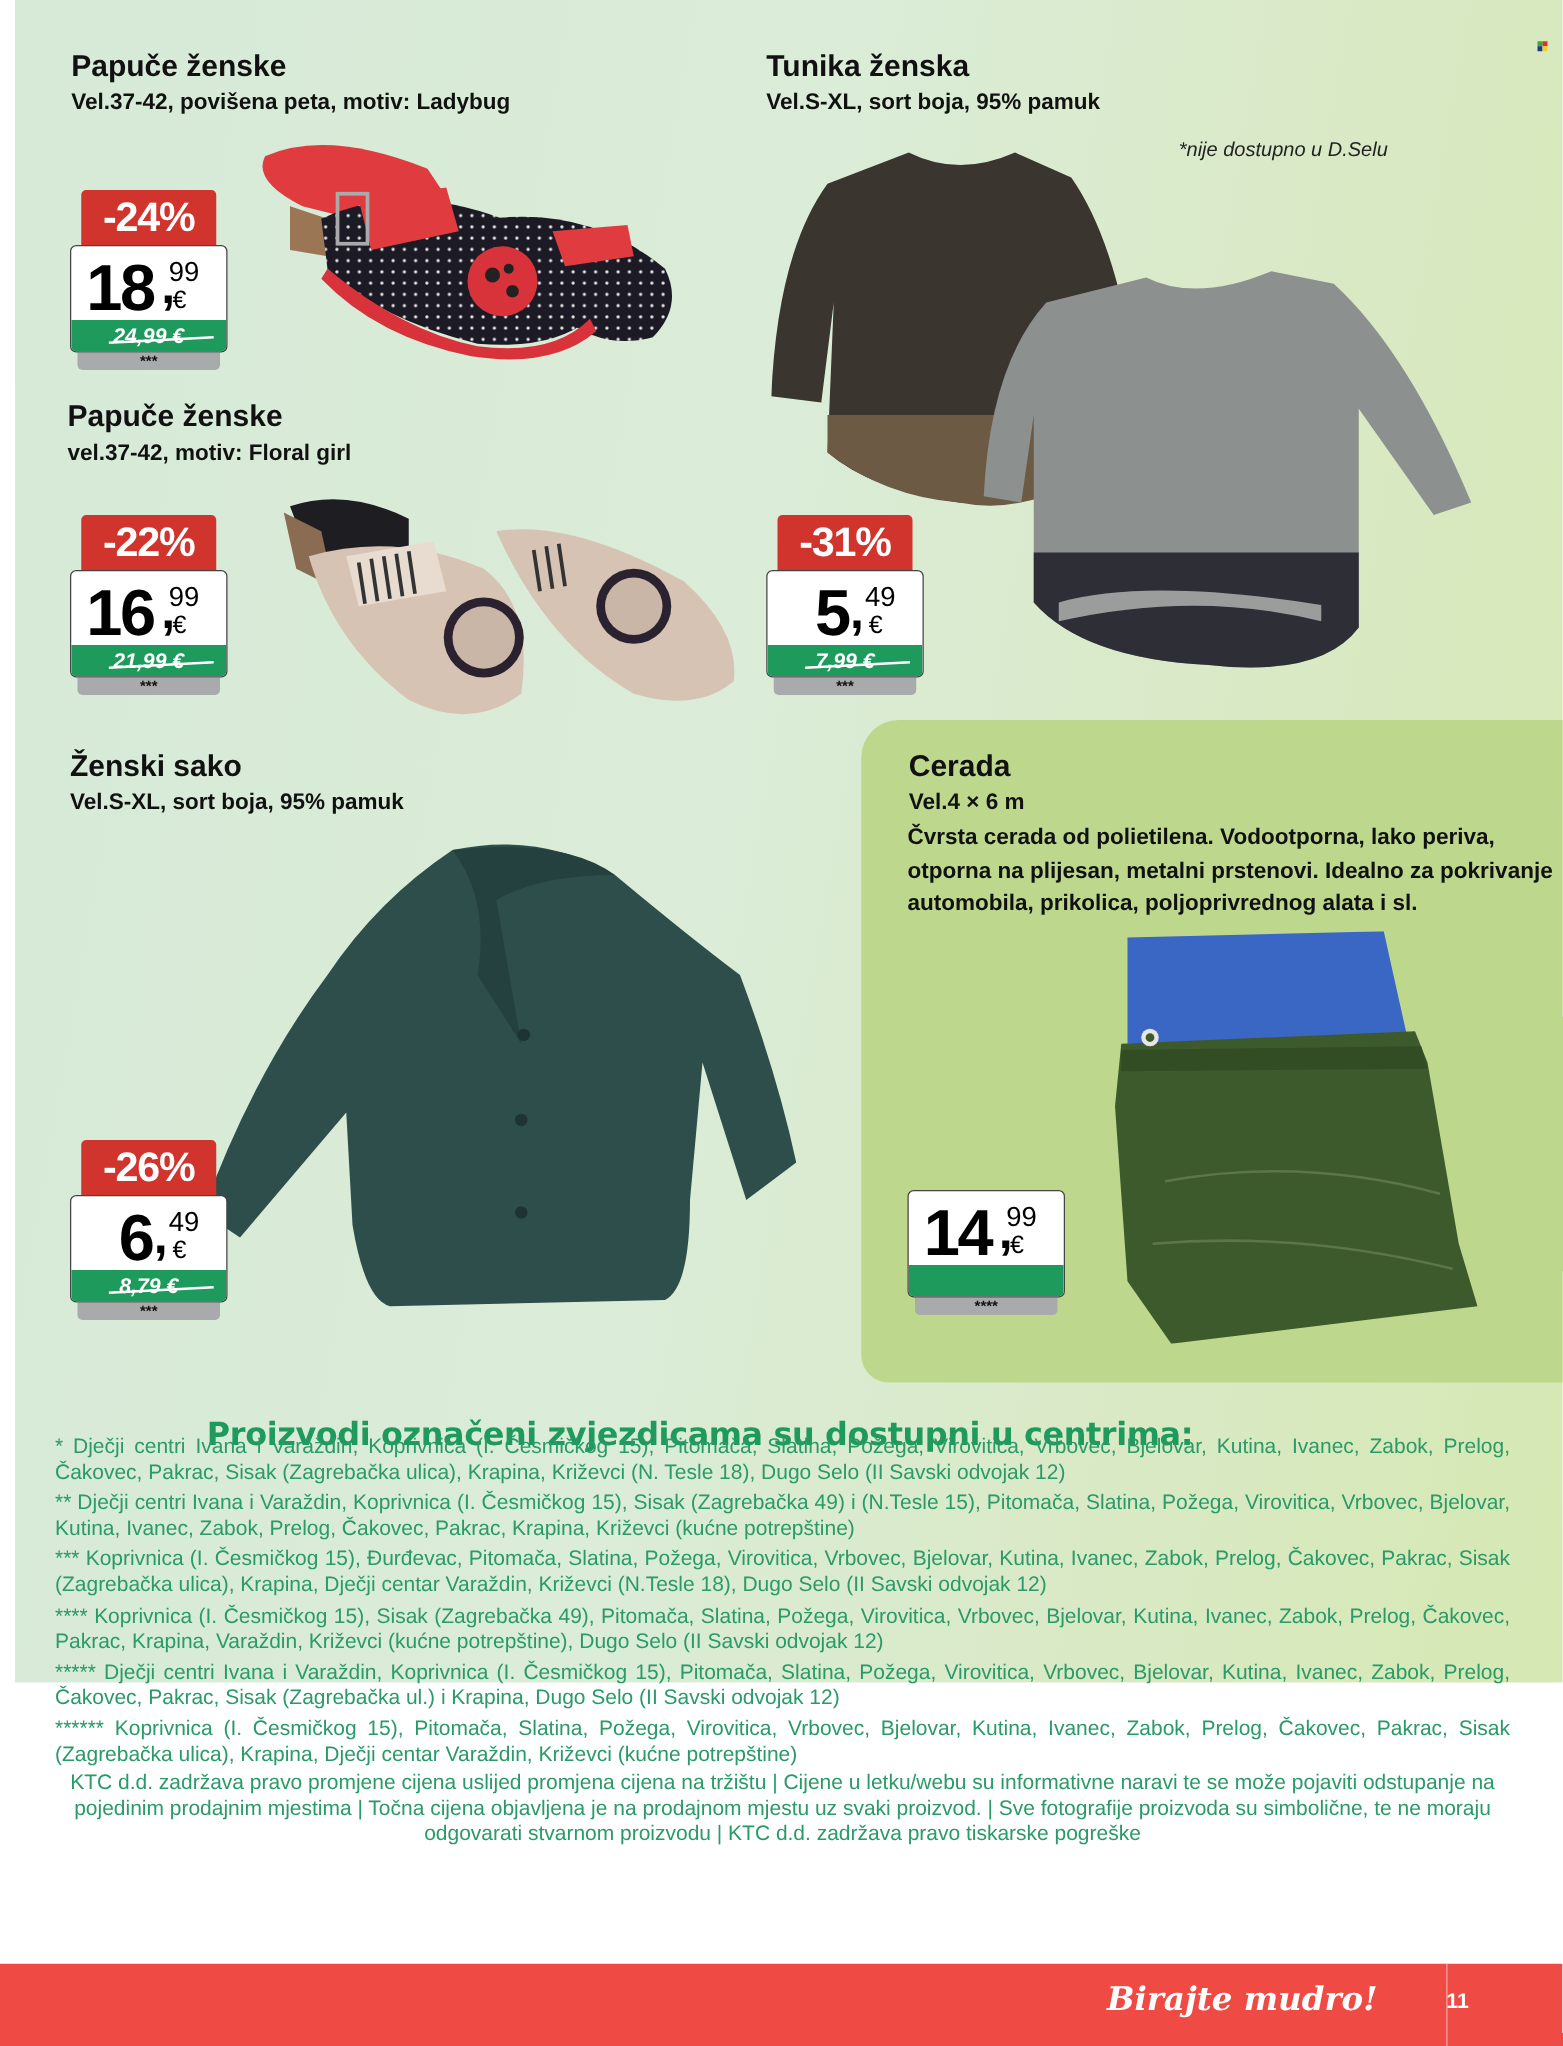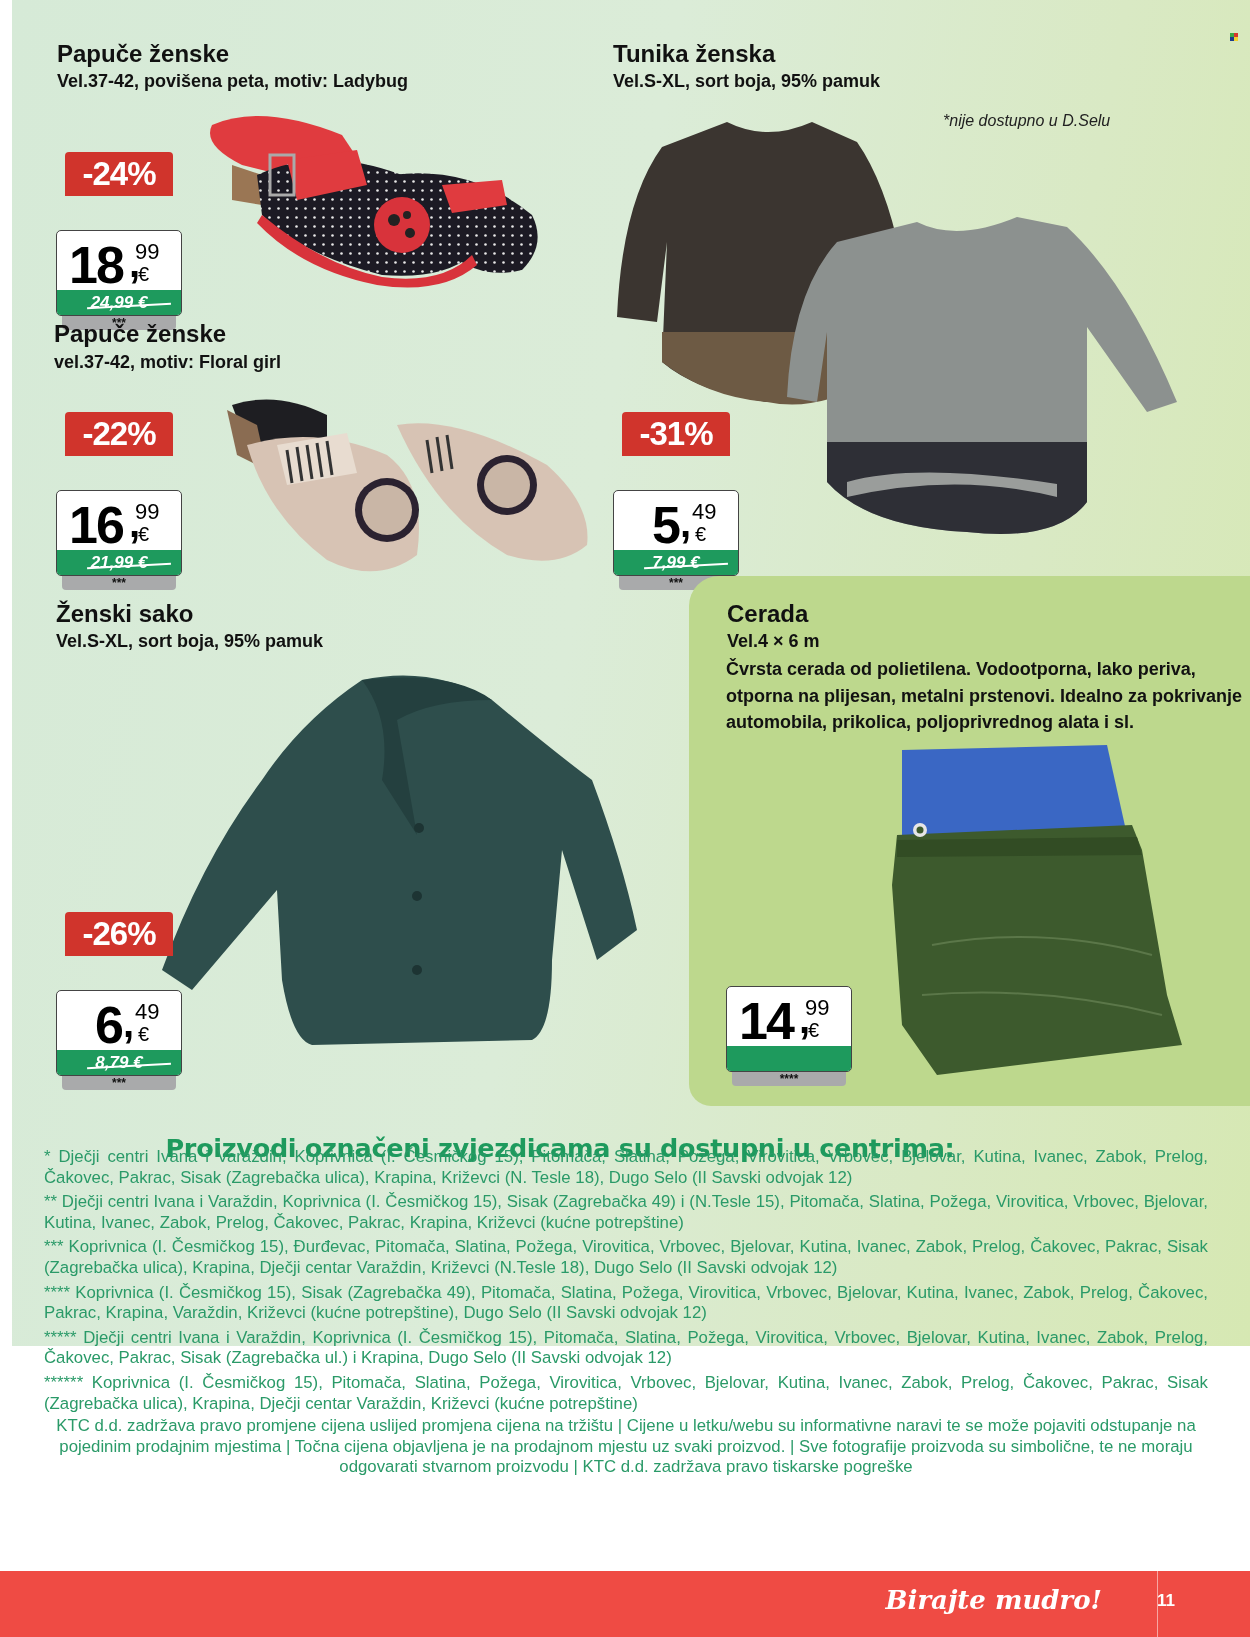--- a/index.html
+++ b/index.html
@@ -22,21 +22,21 @@
 
   
   .badge { position: absolute; width: 126px; }
   .badge .disc {
     margin: 0 auto; width: 108px; height: 44px; background: #d0342c;
     color: #fff; font-weight: bold; font-size: 33px; text-align: center;
     line-height: 44px; border-radius: 4px 4px 0 0; letter-spacing: -1px;
   }
   .badge .card {
     position: relative; background: #fff; border: 1.5px solid #444; border-radius: 5px;
-    height: 86px; overflow: hidden; margin-top: 34px;
+    height: 86px; overflow: hidden;
   }
   .badge .card .main-num {
     position: absolute; left: 12px; top: 4px; font-weight: bold; font-size: 52px;
     color: #000; letter-spacing: -2px;
   }
   .badge .card .cents { position: absolute; left: 78px; top: 8px; font-size: 22px; color: #000; }
   .badge .card .cur { position: absolute; left: 81px; top: 32px; font-size: 20px; color: #000; }
   .badge .card .old {
     position: absolute; left: 0; bottom: 0; width: 100%; height: 25px;
     background: #1e9a5d; color: #fff; font-style: italic; font-weight: bold;

